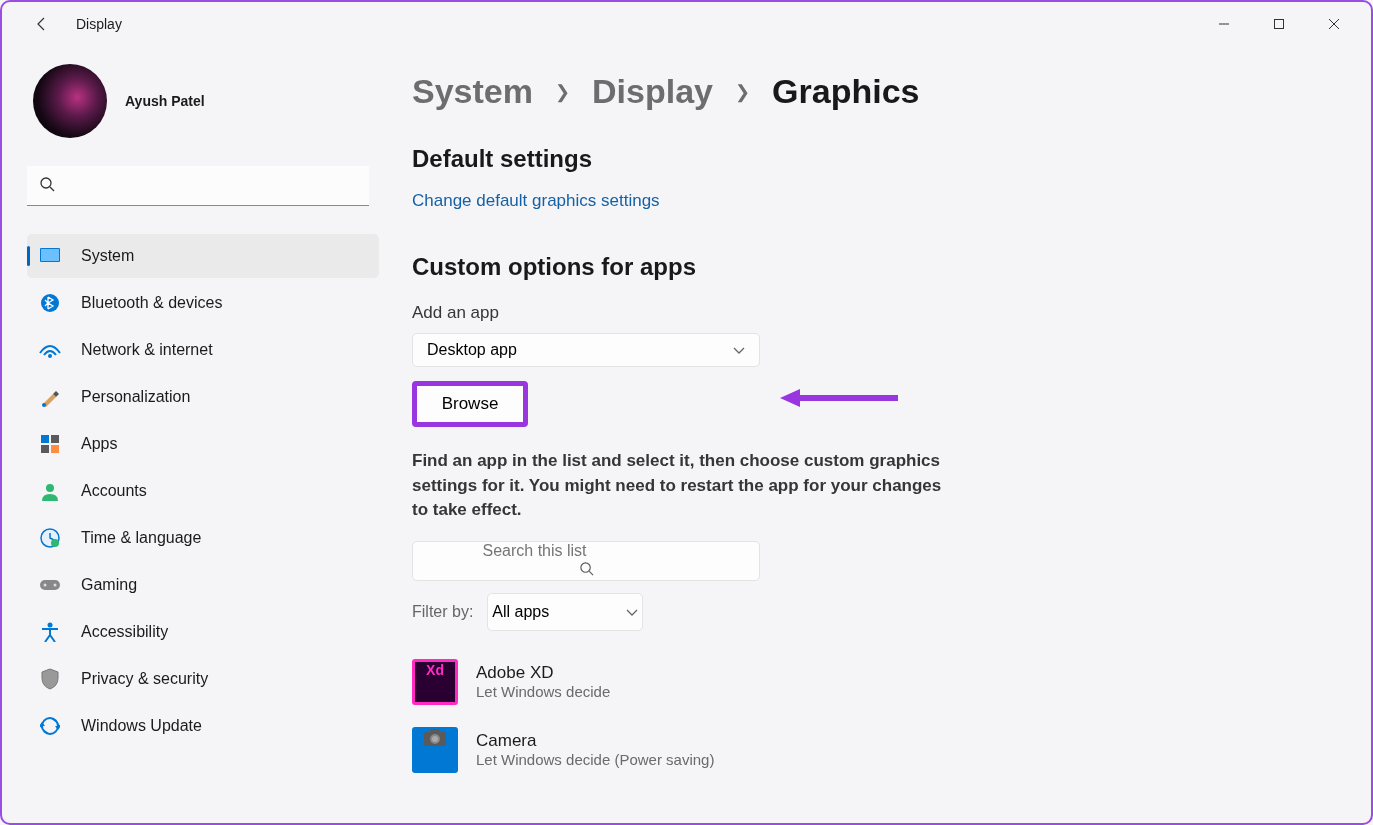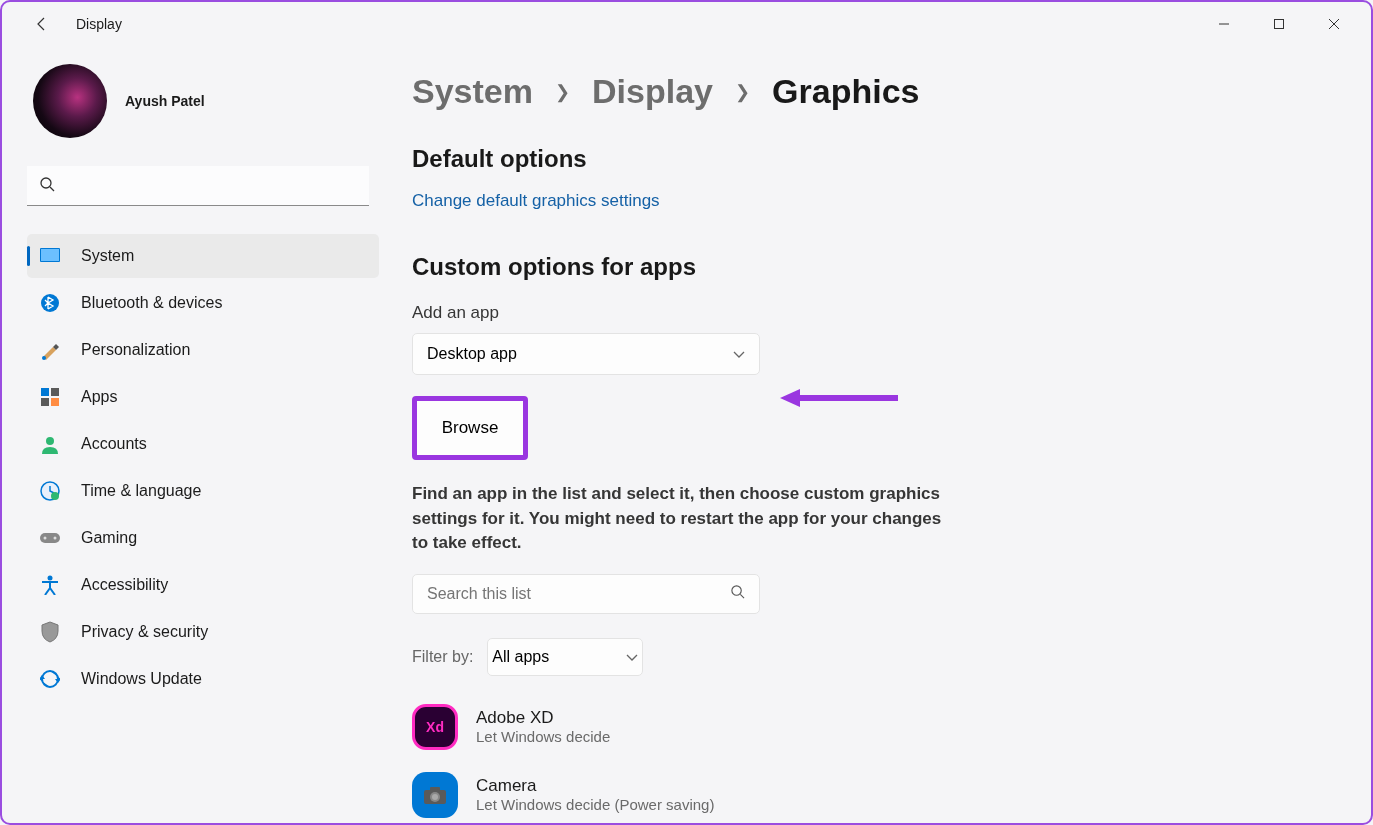--- a/index.html
+++ b/index.html
@@ -99,51 +99,52 @@
   margin-bottom: 34px;
 }
 .crumb { font-size: 34px; font-weight: 600; color: #6d6d6d; cursor: pointer; }
 .crumb.current { color: #191919; cursor: default; }
 .chev { font-size: 18px; color: #6d6d6d; }
 h2.section { font-size: 24px; font-weight: 600; color: #191919; margin-bottom: 18px; }
 .link { color: #1561a6; font-size: 17px; cursor: pointer; display: inline-block; margin-bottom: 42px; }
 .field-label { font-size: 17px; color: #363636; margin-bottom: 10px; }
 .dropdown {
   display: flex; align-items: center; justify-content: space-between;
-  width: 348px; height: 42px;
+  width: 348px; height: 34px;
   background: #fdfdfd;
   border: 1px solid #e3e3e3;
   border-radius: 5px;
   padding: 0 14px;
   font-size: 16px;
   cursor: pointer;
-  margin-bottom: 21px;
+  margin-bottom: 14px;
 }
 .browse-btn {
   display: flex; align-items: center; justify-content: center;
-  width: 116px; height: 64px;
+  width: 116px; height: 46px;
   background: #fdfdfd;
   border: 5px solid #9a36e0;
   border-radius: 4px;
   font-size: 17px;
   cursor: pointer;
   margin-bottom: 22px;
 }
 .helper-text {
   font-size: 17px; color: #363636; line-height: 1.45;
   max-width: 530px; margin-bottom: 18px; font-weight: bold;
 }
 .search-list {
   display: flex; align-items: center; justify-content: space-between;
   width: 348px; height: 40px;
   background: #fdfdfd;
   border: 1px solid #e3e3e3;
   border-radius: 5px;
   padding: 0 14px;
-  margin-bottom: 24px;
+  margin-bottom: 12px;
+  flex-direction: column;
 }
 .search-list input {
   border: none; outline: none; background: transparent; flex: 1;
   font-size: 16px; color: #666;
 }
 .filter-row {
   display: flex; align-items: center; gap: 14px;
   margin-bottom: 22px;
 }
 .filter-label { font-size: 16px; color: #666; }
@@ -152,22 +153,22 @@
   width: 156px; height: 38px;
   background: #fdfdfd; border: 1px solid #e3e3e3; border-radius: 5px;
   padding: 0 4px; font-size: 16px; cursor: pointer;
 }
 .app-item {
   display: flex; align-items: center; gap: 18px;
   padding: 6px 0;
   cursor: pointer;
 }
 .app-icon {
-  width: 46px; height: 46px; border-radius: 14px;
-  display: flex; align-items: center; justify-content: center;
+  width: 46px; height: 46px; border-radius: 3px;
+  display: flex; justify-content: center;
 }
 .app-title { font-size: 17px; color: #1b1b1b; }
 .app-sub { font-size: 15px; color: #6a6a6a; }
 .arrow-annotation {
   position: absolute;
   left: 778px; top: 384px;
   pointer-events: none;
 }
 </style>
 </head>
@@ -226,20 +227,30 @@
         <span class="nav-icon">
             <svg width="20" height="20">
               <circle cx="10" cy="10" r="9" fill="#0078d4"></circle>
               <path d="M8 4 L13 7 L8 10 L13 13 L8 16 M8 4 L8 16 M5 7 L8 10 M5 13 L8 10" stroke="#fff" stroke-width="1.3" fill="none"></path>
             </svg>
           </span>
         <span>Bluetooth &amp; devices</span>
       </div>
       <div class="nav-item">
         <span class="nav-icon">
+            <svg width="22" height="18">
+              <path d="M1 12 Q11 -2 21 12" stroke="#0078d4" stroke-width="2" fill="none"></path>
+              <path d="M5 14 Q11 6 17 14" stroke="#0078d4" stroke-width="2" fill="none"></path>
+              <circle cx="11" cy="15" r="2" fill="#0078d4"></circle>
+            </svg>
+          </span>
+        <span>Network &amp; internet</span>
+      </div>
+      <div class="nav-item">
+        <span class="nav-icon">
             <svg width="22" height="22">
               <path d="M4 18 L14 8 L17 11 L7 21 Z" fill="#d8a25e"></path>
               <path d="M14 8 L17 5 L20 8 L17 11 Z" fill="#555"></path>
               <circle cx="5" cy="19" r="2" fill="#0078d4"></circle>
             </svg>
           </span>
         <span>Personalization</span>
       </div>
       <div class="nav-item">
         <span class="nav-icon">
@@ -313,21 +324,21 @@
 
   <div class="main">
     <div class="breadcrumbs">
       <span class="crumb">System</span>
       <span class="chev">❯</span>
       <span class="crumb">Display</span>
       <span class="chev">❯</span>
       <span class="crumb current">Graphics</span>
     </div>
 
-    <h2 class="section">Default options</h2>
+    <h2 class="section">Default settings</h2>
     <span class="link">Change default graphics settings</span>
 
     <h2 class="section" style="margin-bottom:22px;">Custom options for apps</h2>
 
     <div class="field-label">Add an app</div>
     <div class="dropdown">
       <span>Desktop app</span>
       <span><svg width="12" height="8">
             <path d="M1 1 L6 6 L11 1" stroke="#666" stroke-width="1.3" fill="none"></path>
           </svg></span>

